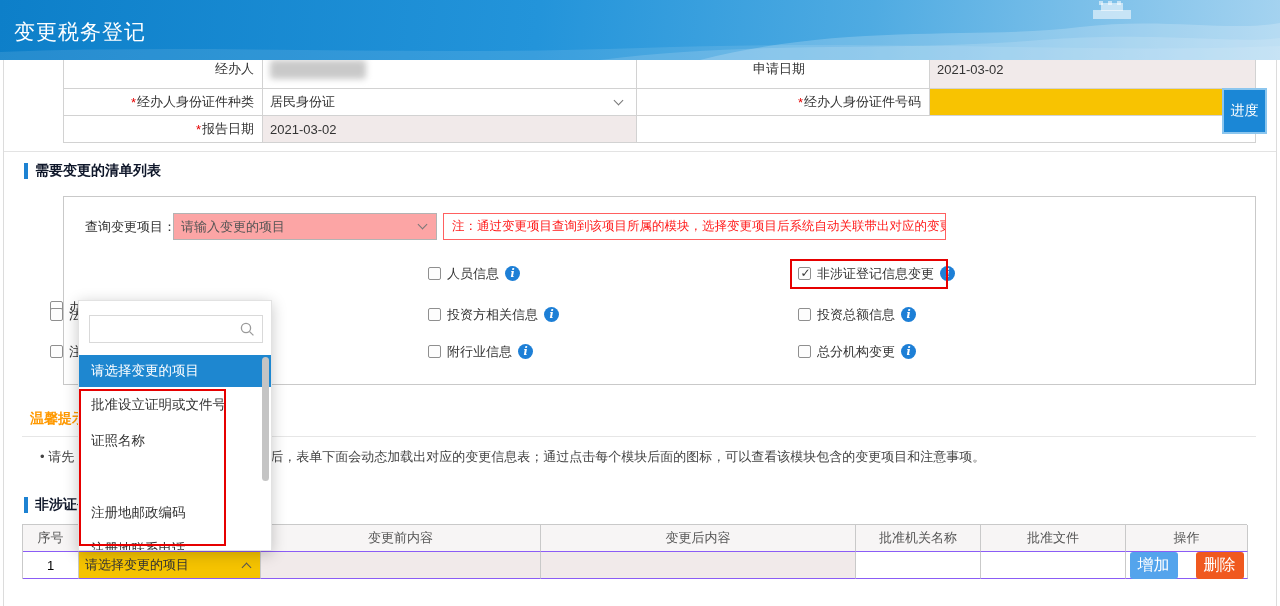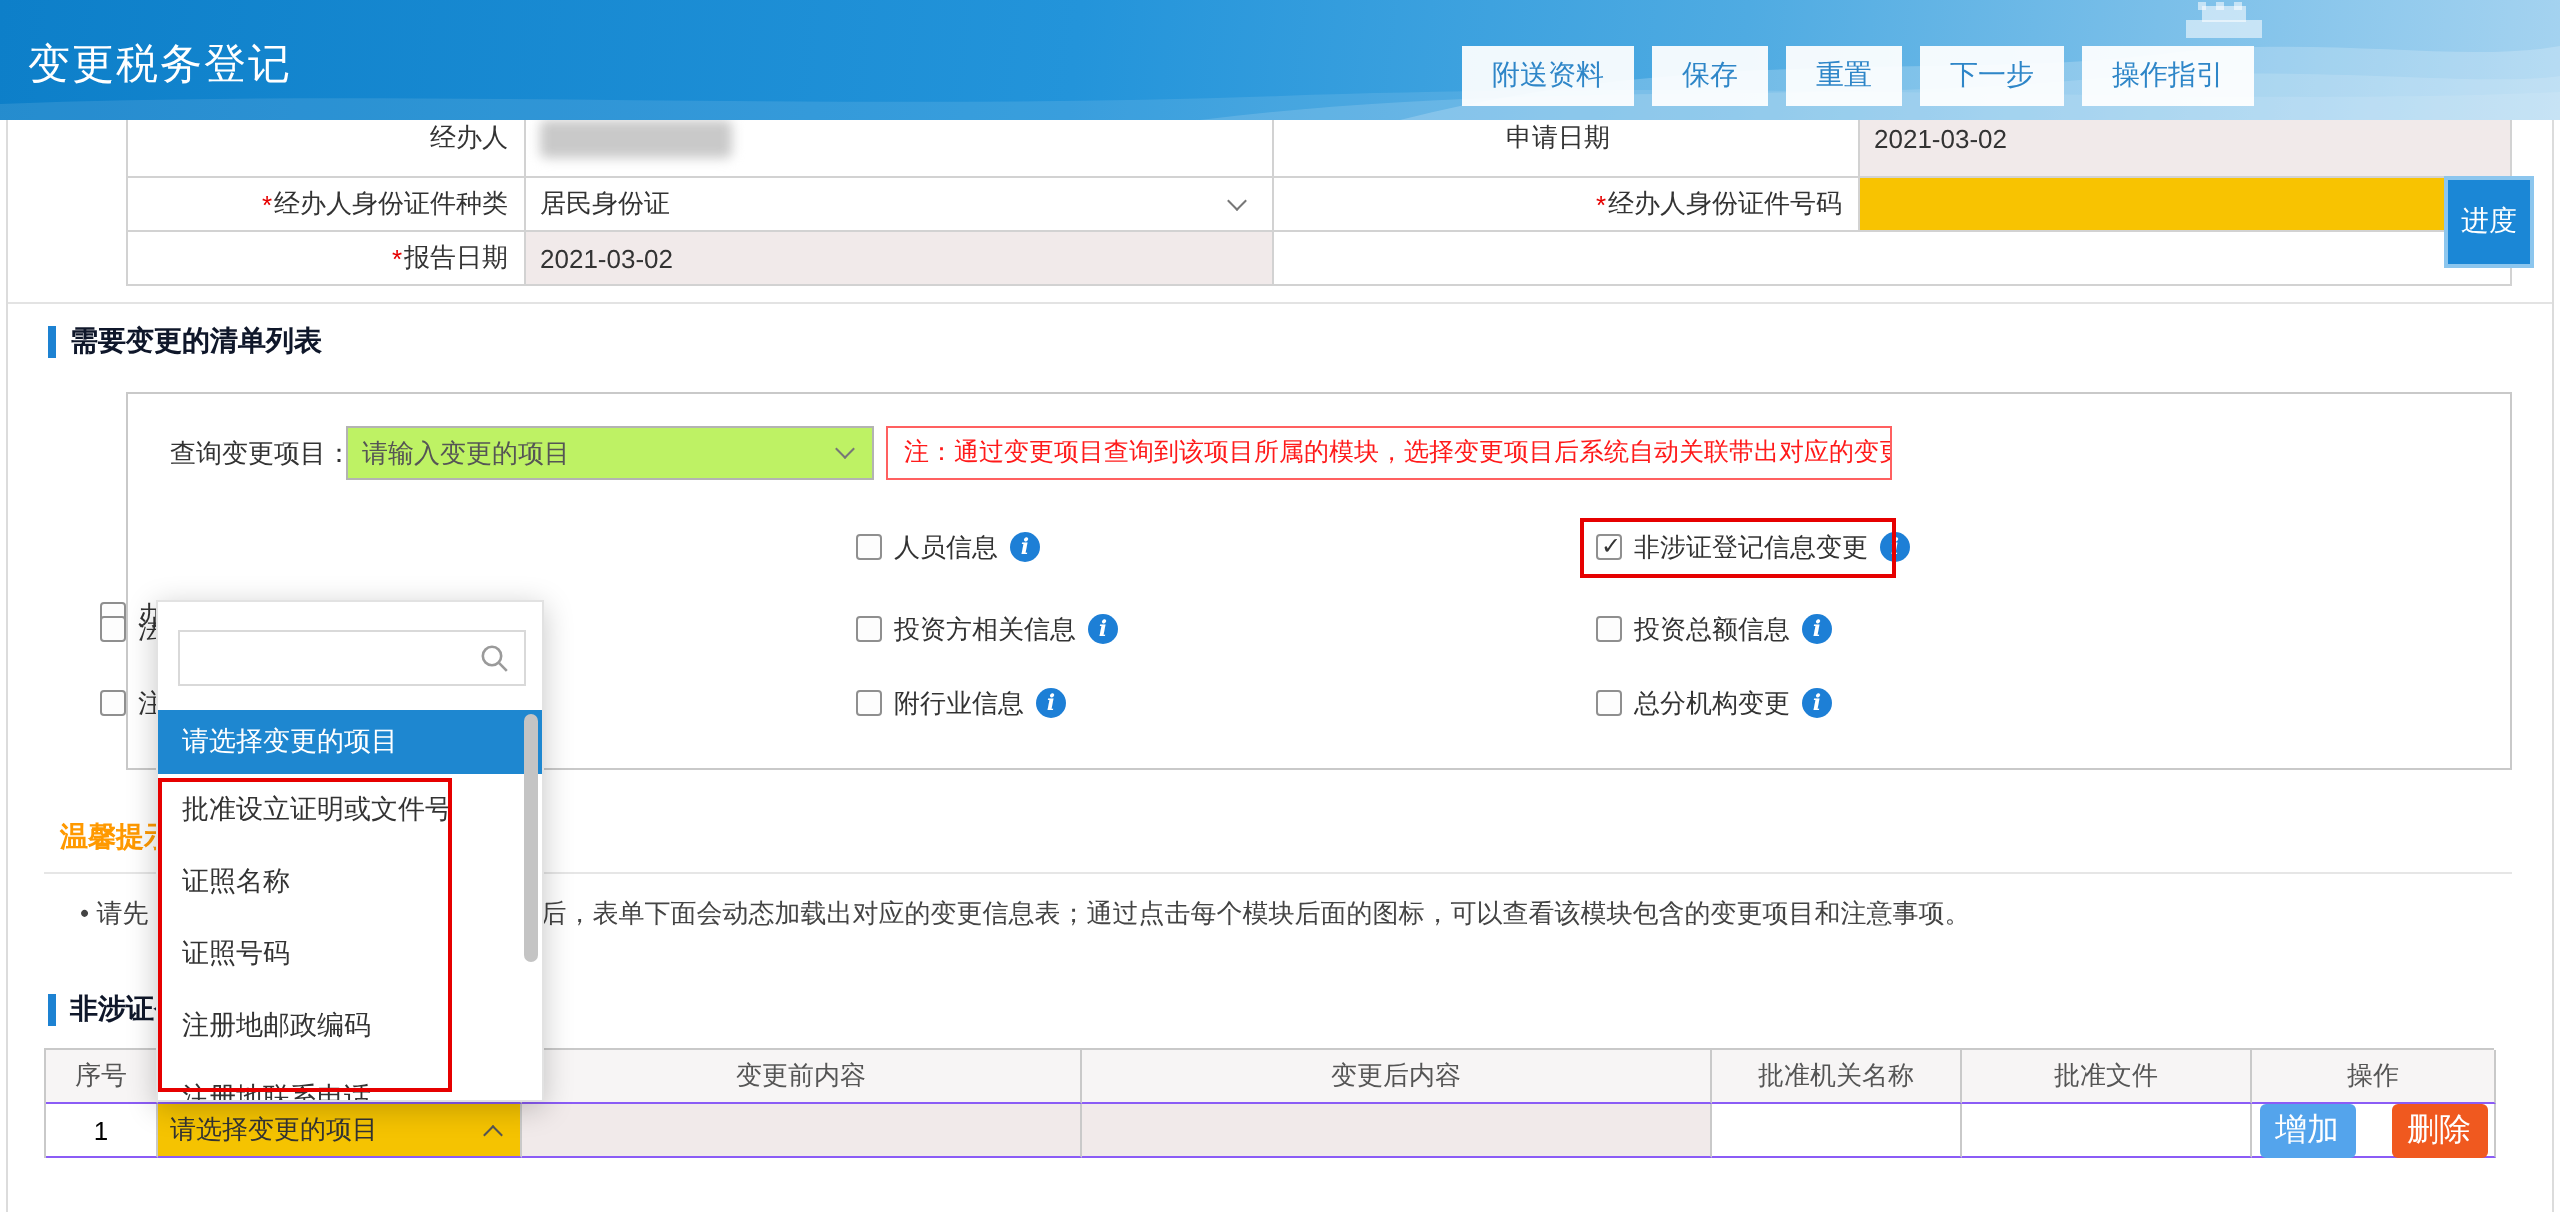--- a/index.html
+++ b/index.html
@@ -35,21 +35,21 @@
   .progress-btn { position:absolute; left:1222px; top:88px; width:45px; height:46px; z-index:20;
     background:#1b87d6; border:2px solid #8cc6ee; color:#ffffff; font-size:14px; cursor:pointer; font-family:inherit; }
 
   
   .sec { position:absolute; display:flex; align-items:center; font-size:14px; font-weight:bold; color:#0f172a; }
   .sec .bar { width:4px; height:16px; background:#1d82d2; margin-right:7px; }
 
   .list-box { position:absolute; left:63px; top:196px; width:1193px; height:189px; border:1px solid #c9c9c9; }
   .query-label { position:absolute; left:85px; top:214px; height:26px; line-height:26px; font-size:13px; color:#333; }
   .fake-select { position:absolute; display:flex; align-items:center; justify-content:space-between;
-    background:#bef264; border:1px solid #b3b3b3; font-size:13px; color:#555; padding:0 10px 0 7px; cursor:pointer; }
+    background:#fca5a5; border:1px solid #b3b3b3; font-size:13px; color:#555; padding:0 10px 0 7px; cursor:pointer; }
   .note-box { position:absolute; left:443px; top:213px; width:503px; height:27px; border:1px solid #ff6060;
     color:#ff1a1a; font-size:12.5px; line-height:25px; padding-left:8px; background:#fff; white-space:nowrap; overflow:hidden; }
 
   .cbx-item { position:absolute; display:flex; align-items:center; height:17px; cursor:pointer; }
   .cb { width:13px; height:13px; border:1px solid #8f8f8f; border-radius:2px; background:#fdfdfd; position:relative; }
   .cb.checked::after { content:"✓"; position:absolute; left:0; top:-2px; width:13px; text-align:center;
     font-size:12px; font-weight:bold; color:#333; }
   .cbx-item .txt { font-size:13px; color:#333; margin-left:6px; }
   .info { width:15px; height:15px; border-radius:50%; background:#1d7fd6; color:#fff; margin-left:6px;
     display:flex; align-items:center; justify-content:center; cursor:pointer; }
@@ -243,21 +243,20 @@
       <span class="caret"></span>
       <input value="" style="">
       <svg class="mag" width="15" height="15" viewBox="0 0 15 15">
         <circle cx="6" cy="6" r="4.6" fill="none" stroke="#9a9a9a" stroke-width="1.3"></circle>
         <line x1="9.6" y1="9.6" x2="13.4" y2="13.4" stroke="#9a9a9a" stroke-width="1.3"></line>
       </svg>
     </div>
     <div class="dd-opt sel" style="top:54px;">请选择变更的项目</div>
     <div class="dd-opt" style="top:86px;">批准设立证明或文件号</div>
     <div class="dd-opt" style="top:122px;">证照名称</div>
-    <div class="dd-opt" style="top:158px;">证照号码</div>
     <div class="dd-opt" style="top:194px;">注册地邮政编码</div>
     <div class="dd-opt" style="top:230px;">注册地联系电话</div>
     <div class="dd-scroll"></div>
   </div>
 
   <div class="red-annot" style="left:79px;top:389px;width:147px;height:157px;z-index:50;"></div>
 
   <div class="header">
     <svg width="1280" height="60" viewBox="0 0 1280 60">
       <path d="M0,52 C200,44 420,56 640,48 C900,39 1100,54 1280,46 L1280,60 L0,60 Z" fill="rgba(255,255,255,0.10)"></path>
@@ -265,22 +264,15 @@
       <path d="M700,60 C850,22 980,40 1080,27 C1160,17 1230,32 1280,23 L1280,60 Z" fill="rgba(255,255,255,0.20)"></path>
       <g fill="rgba(255,255,255,0.55)">
         <rect x="1093" y="10" width="38" height="9"></rect>
         <rect x="1101" y="3" width="22" height="8"></rect>
         <rect x="1099" y="1" width="4" height="4"></rect>
           <rect x="1108" y="1" width="4" height="4"></rect>
         <rect x="1117" y="1" width="4" height="4"></rect>
       </g>
     </svg>
     <div class="page-title">变更税务登记</div>
-    <div class="toolbar">
-      <button class="tbtn">附送资料</button>
-      <button class="tbtn">保存</button>
-      <button class="tbtn">重置</button>
-      <button class="tbtn">下一步</button>
-      <button class="tbtn">操作指引</button>
-    </div>
   </div>
 
 </div>
 
 </body></html>

